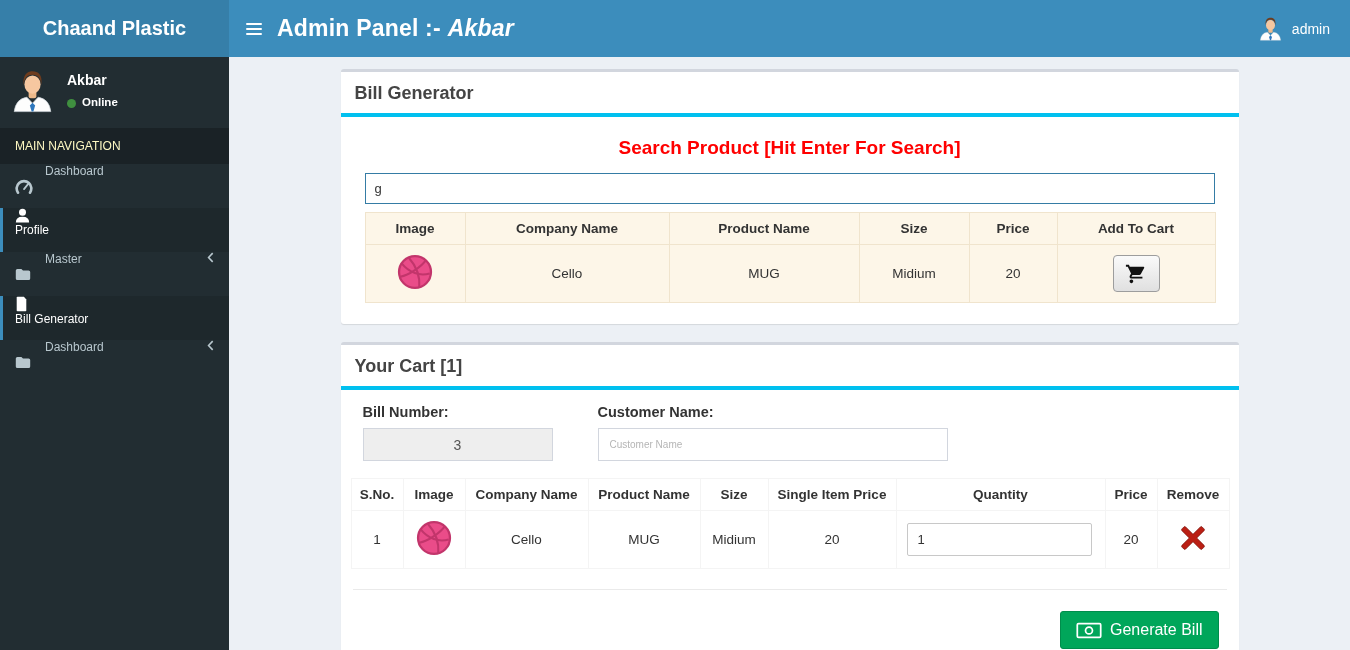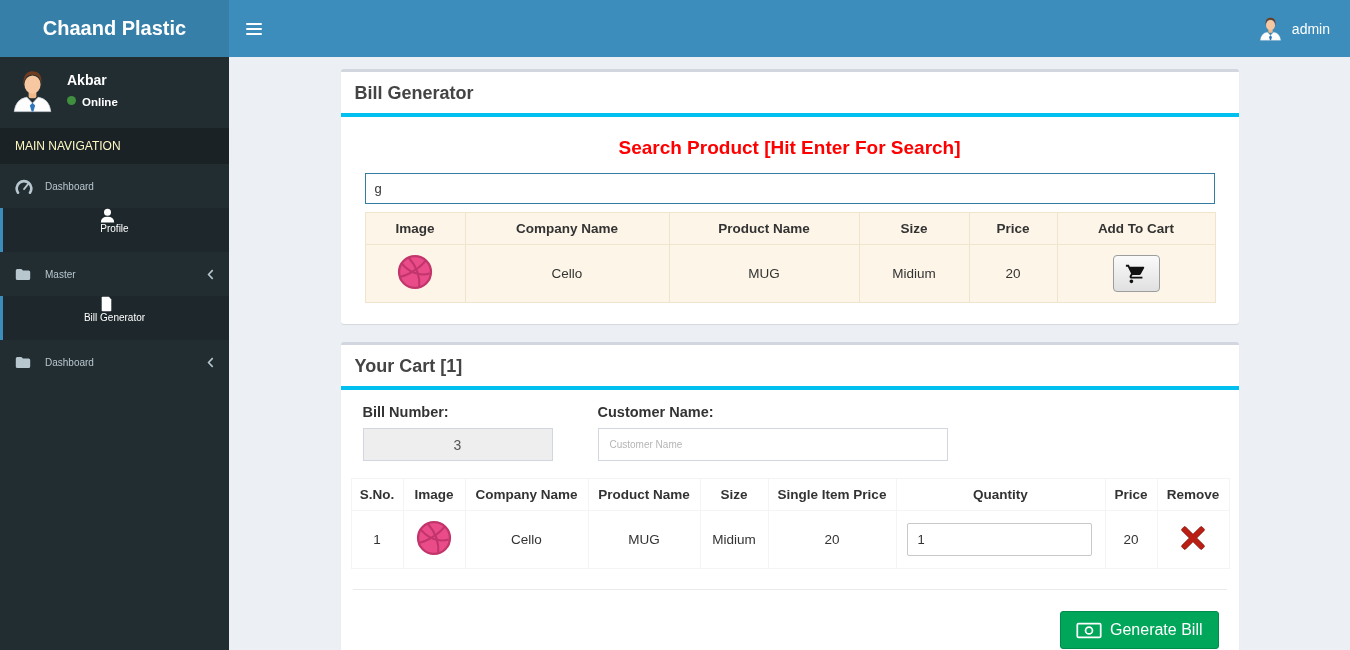--- a/index.html
+++ b/index.html
@@ -20,26 +20,26 @@
   
   .main { display:flex; height:600px; }
   .sidebar { width:229px; background:#222d32; flex-shrink:0; }
   .content { flex:1; background:#ecf0f5; padding-top:12px; overflow:hidden; }
   .container { width:898px; margin:0 auto; }
 
   
   .user-panel { display:flex; gap:12px; padding:11px 10px 15px 10px; align-items:flex-start; }
   .user-info  { padding-top:4px; }
   .user-name  { color:#fff; font-weight:bold; font-size:14px; }
-  .user-status { display:flex; align-items:flex-start; gap:6px; margin-top:8px; }
+  .user-status { display:flex; align-items:flex-end; gap:6px; margin-top:8px; }
   .dot { width:9px; height:9px; border-radius:50%; background:#3f8f3f; display:inline-block; }
   .user-status span { color:#fff; font-size:11.5px; font-weight:bold; }
   .nav-header { background:#1a2226; color:#fef9c3; font-size:12px; padding:11px 15px 11px 15px; }
-  .menu-item { display:flex; align-items:center; height:44px; padding:0 15px 0 12px;
-               color:#b8c7ce; font-size:10px; border-left:3px solid transparent; cursor:pointer; }
+  .menu-item { display:flex; height:44px; padding:0 15px 0 12px;
+               color:#b8c7ce; font-size:12px; border-left:3px solid transparent; cursor:pointer; }
   .menu-item .mi-icon { width:20px; margin-right:10px; display:flex; align-items:center; }
   .menu-item.active { background:#1e282c; color:#fff; border-left-color:#3c8dbc;flex-direction:column; }
   .menu-item .chev { margin-left:auto; display:flex; }
   .menu-item svg { fill:currentColor; }
 
   
   .box { background:#fff; border-top:3px solid #d2d6de; border-radius:3px;
          box-shadow:0 1px 1px rgba(0,0,0,.1); margin-bottom:18px; }
   .box-header { padding:11px 14px 9px 14px; border-bottom:4px solid #00c0ef; }
   .box-title { font-size:18px; font-weight:bold; color:#444; }
@@ -100,20 +100,23 @@
   </defs>
 </svg>
 
 <div class="topbar">
   <div class="brand">Chaand Plastic</div>
   <div class="navbar">
     <div class="hamburger">
       <span></span>
         <span></span>
         <span></span>
+    </div>
+    <div class="nav-title">
+      <span>Admin Panel :-</span><em>Akbar</em>
     </div>
     <div class="nav-user">
       <svg width="25" height="25" viewBox="0 0 64 64">
           <use href="#avatar-man"></use>
         </svg>
       <span>admin</span>
     </div>
   </div>
 </div>
 

